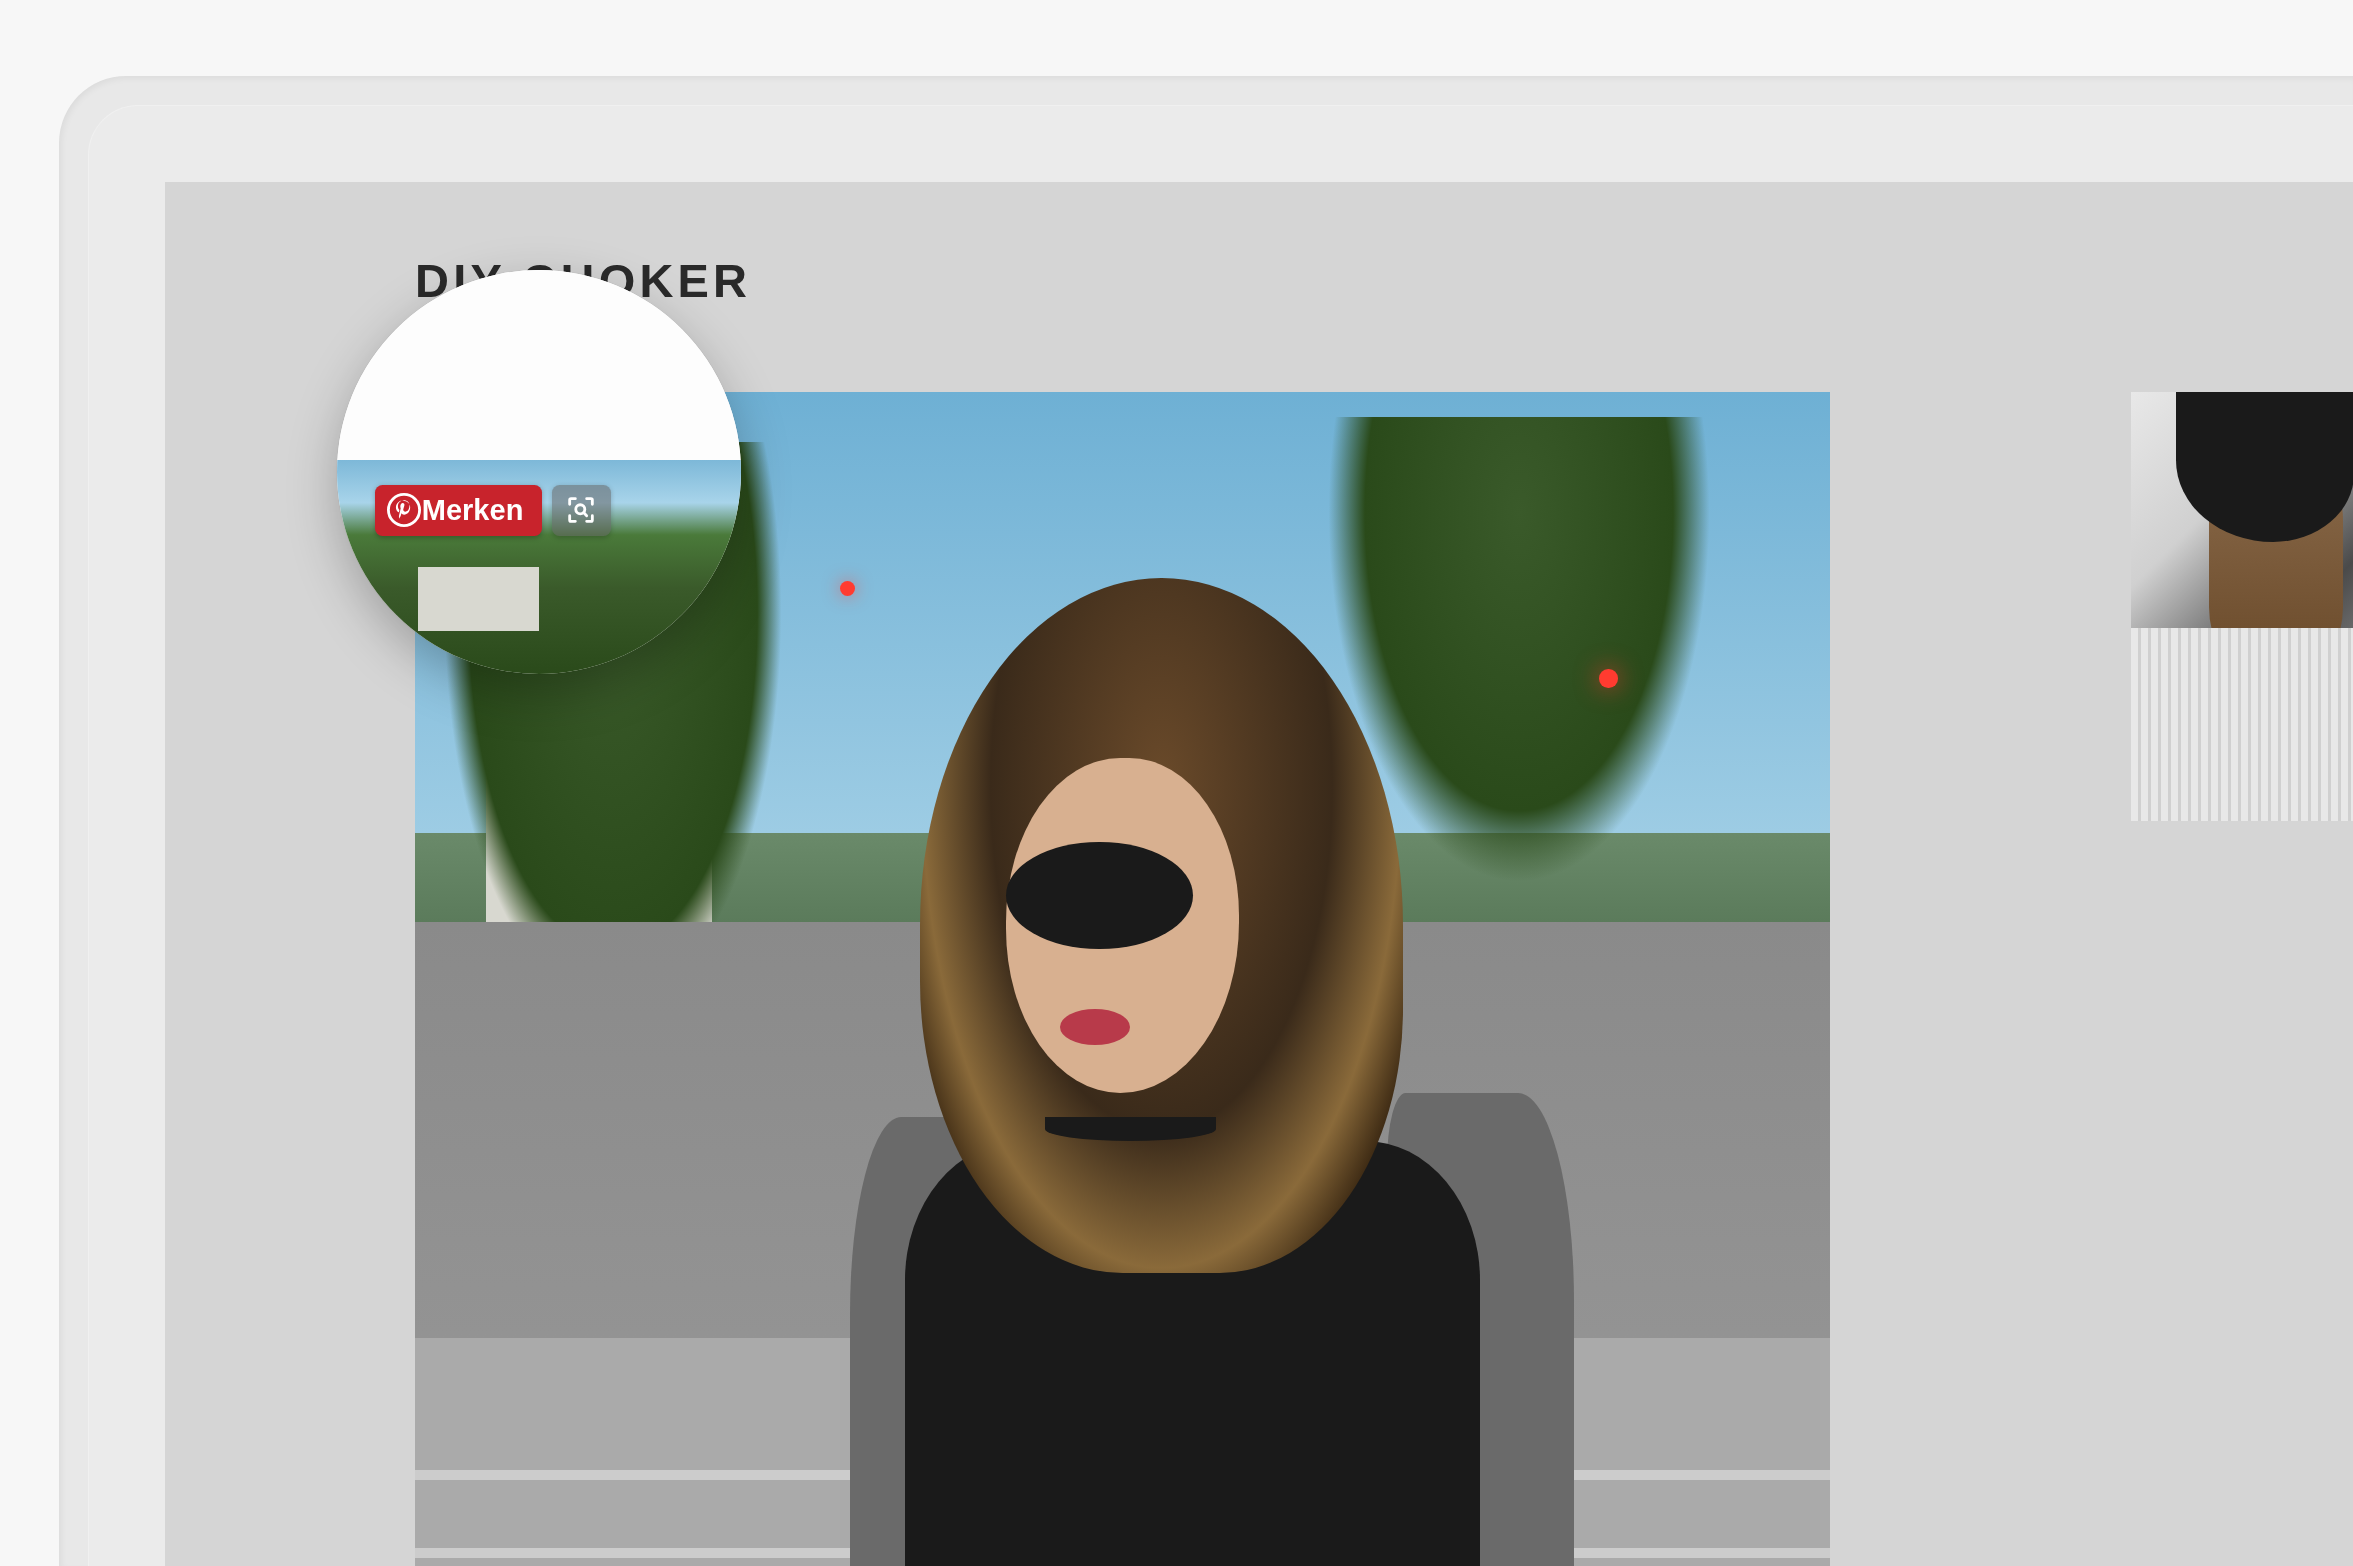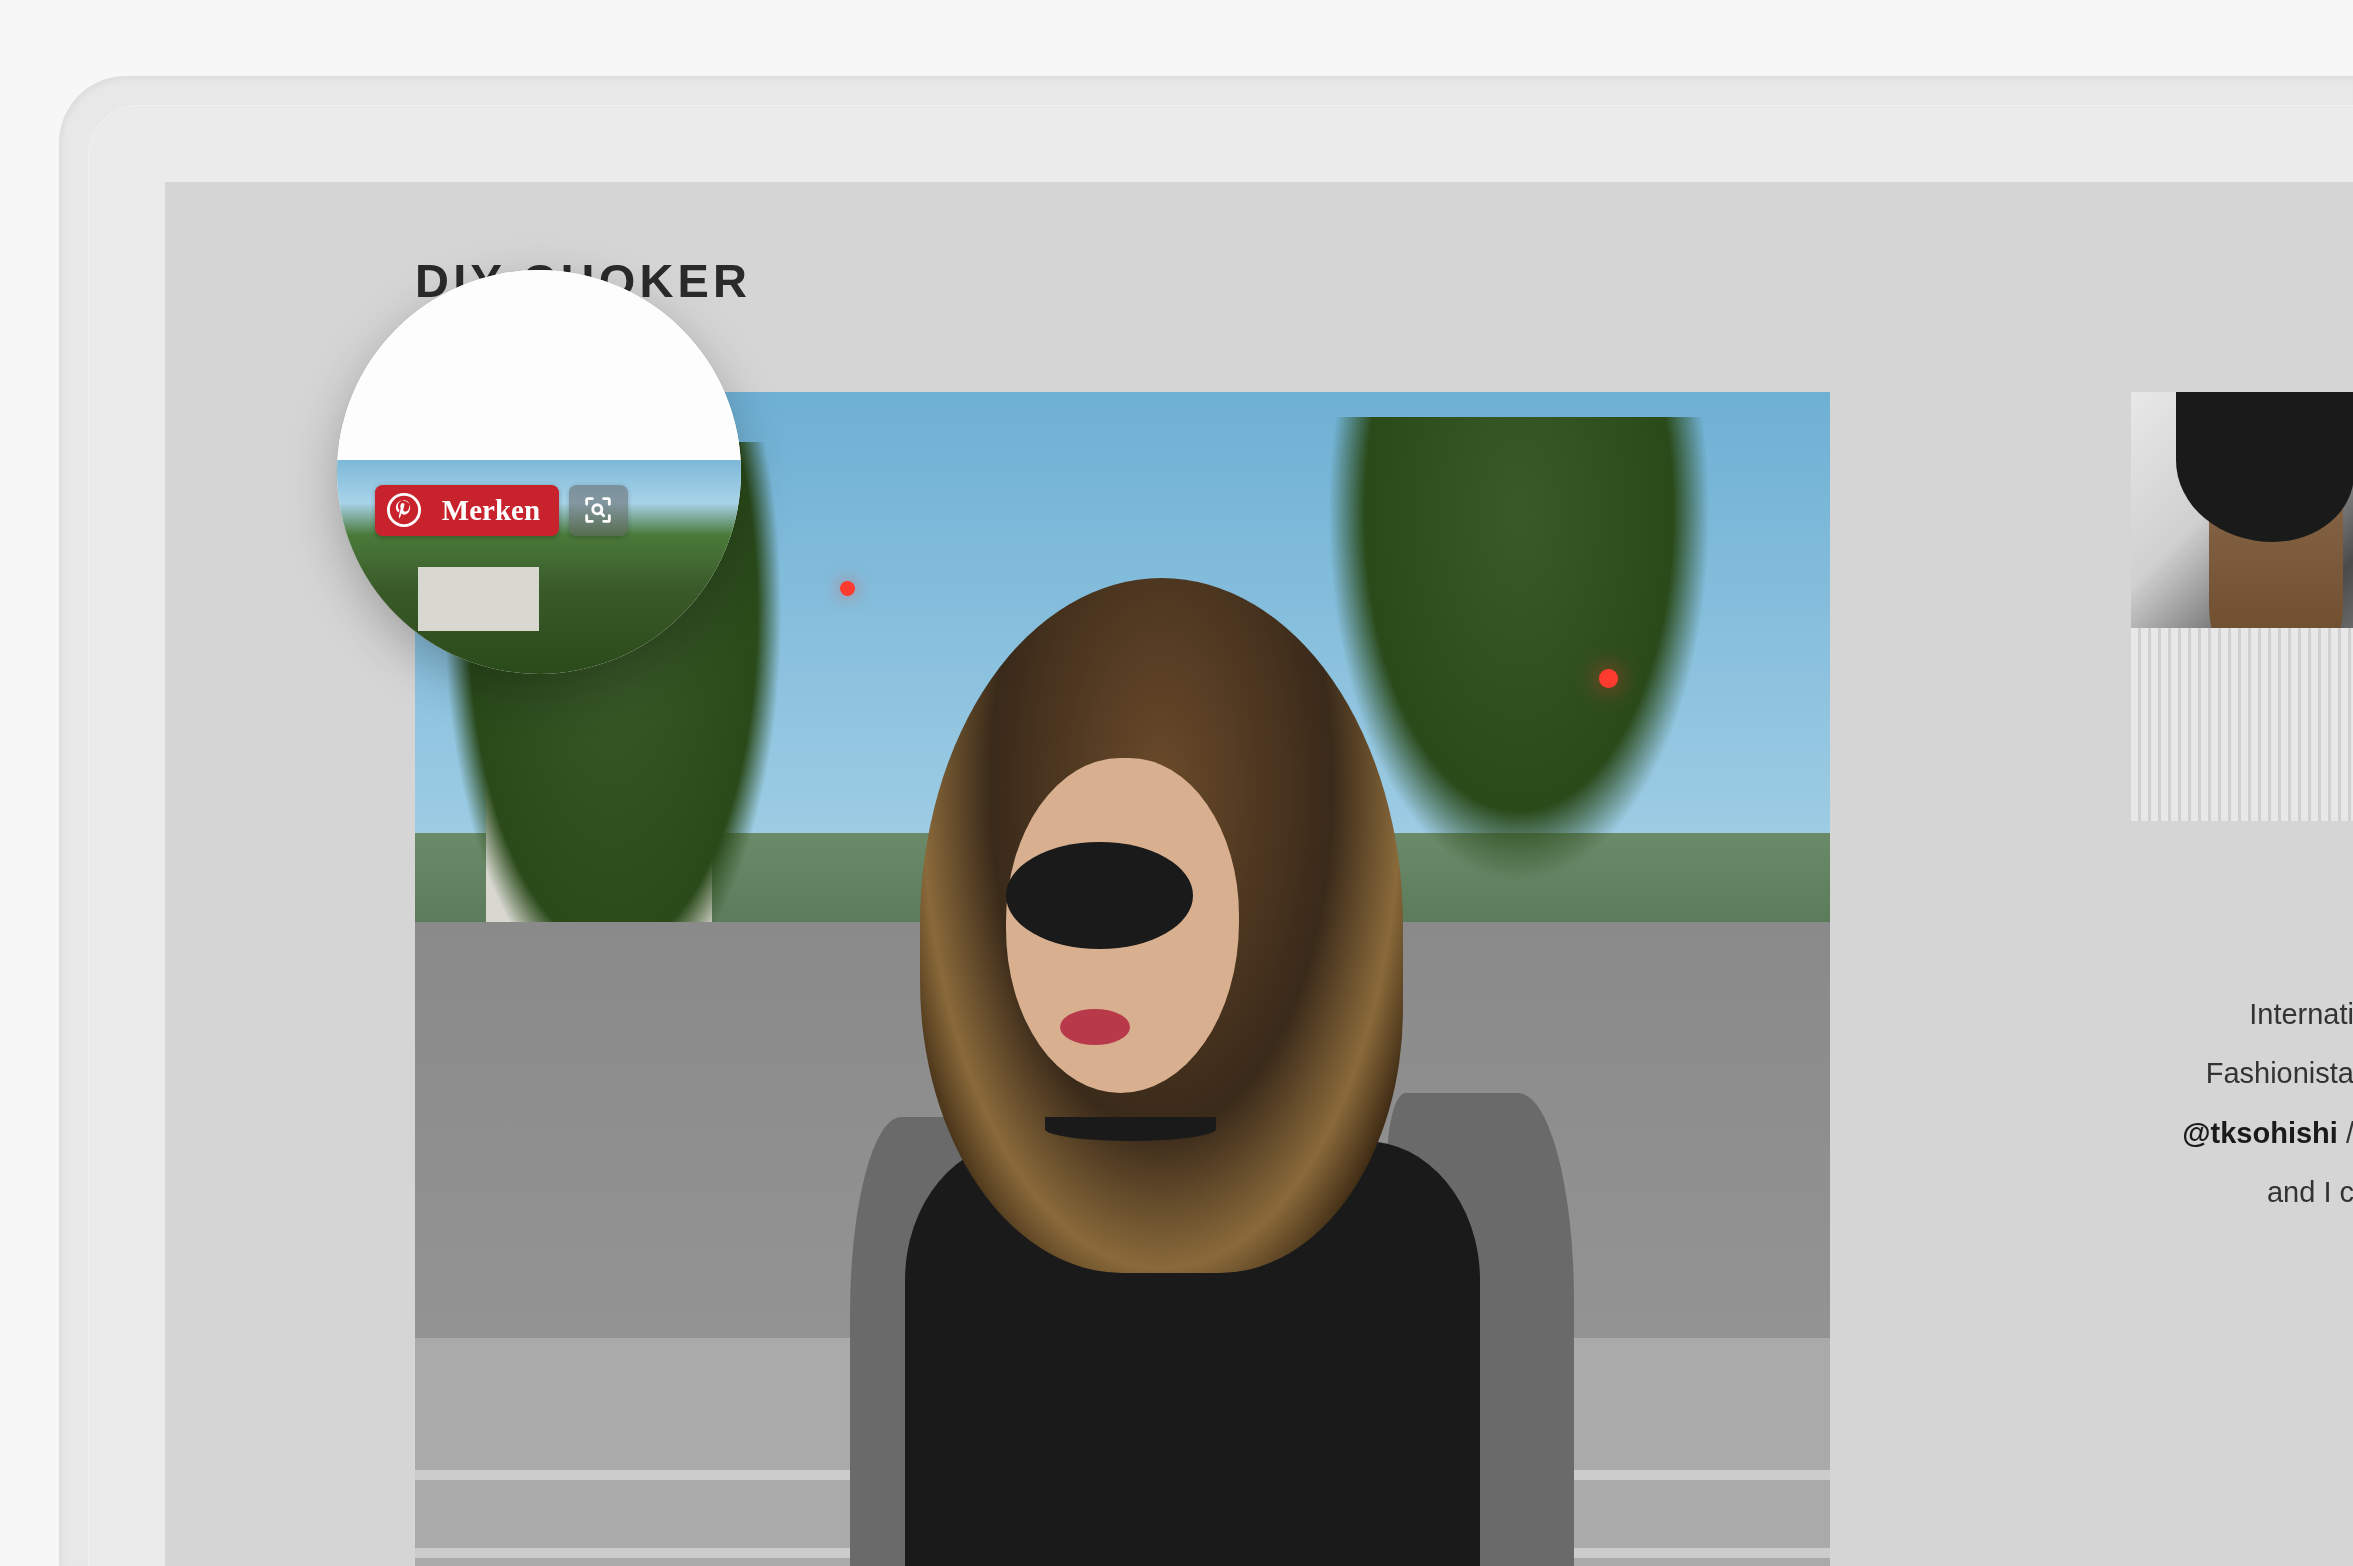--- a/index.html
+++ b/index.html
@@ -338,22 +338,22 @@
       align-items: center;
       background: #c8232c;
       color: #fff;
       border: none;
       border-radius: 7.6px;
       padding: 8.4px 18.5px 8.4px 11.8px;
       font-size: 29px;
       font-weight: 700;
       cursor: pointer;
       box-shadow: 0 1.7px 5px rgba(0,0,0,0.25);
-      gap: 21px;
-      font-family: Liberation Serif, serif;
+      gap: 1px;
+      font-family: Liberation Sans, sans-serif;
     }
     
     .pinterest-logo {
       width: 34px;
       height: 34px;
       flex-shrink: 0;
     }
     
     .visual-search-btn {
       display: inline-flex;
@@ -501,25 +501,19 @@
             </button>
           </div>
         </div>
 
         <div class="sidebar">
           <div class="sidebar-image">
             <div class="sb-hair"></div>
             <div class="sb-hat"></div>
             <div class="sb-sweater"></div>
           </div>
-          <div class="sidebar-text">
-            <span class="line">Internati</span>
-            <span class="line">Fashionista</span>
-            <span class="line"><span class="handle">@tksohishi</span><span> /</span></span>
-            <span class="line">and I c</span>
-          </div>
         </div>
 
       </div>
     </div>
   </div>
 </div>
 
 
 </body></html>

